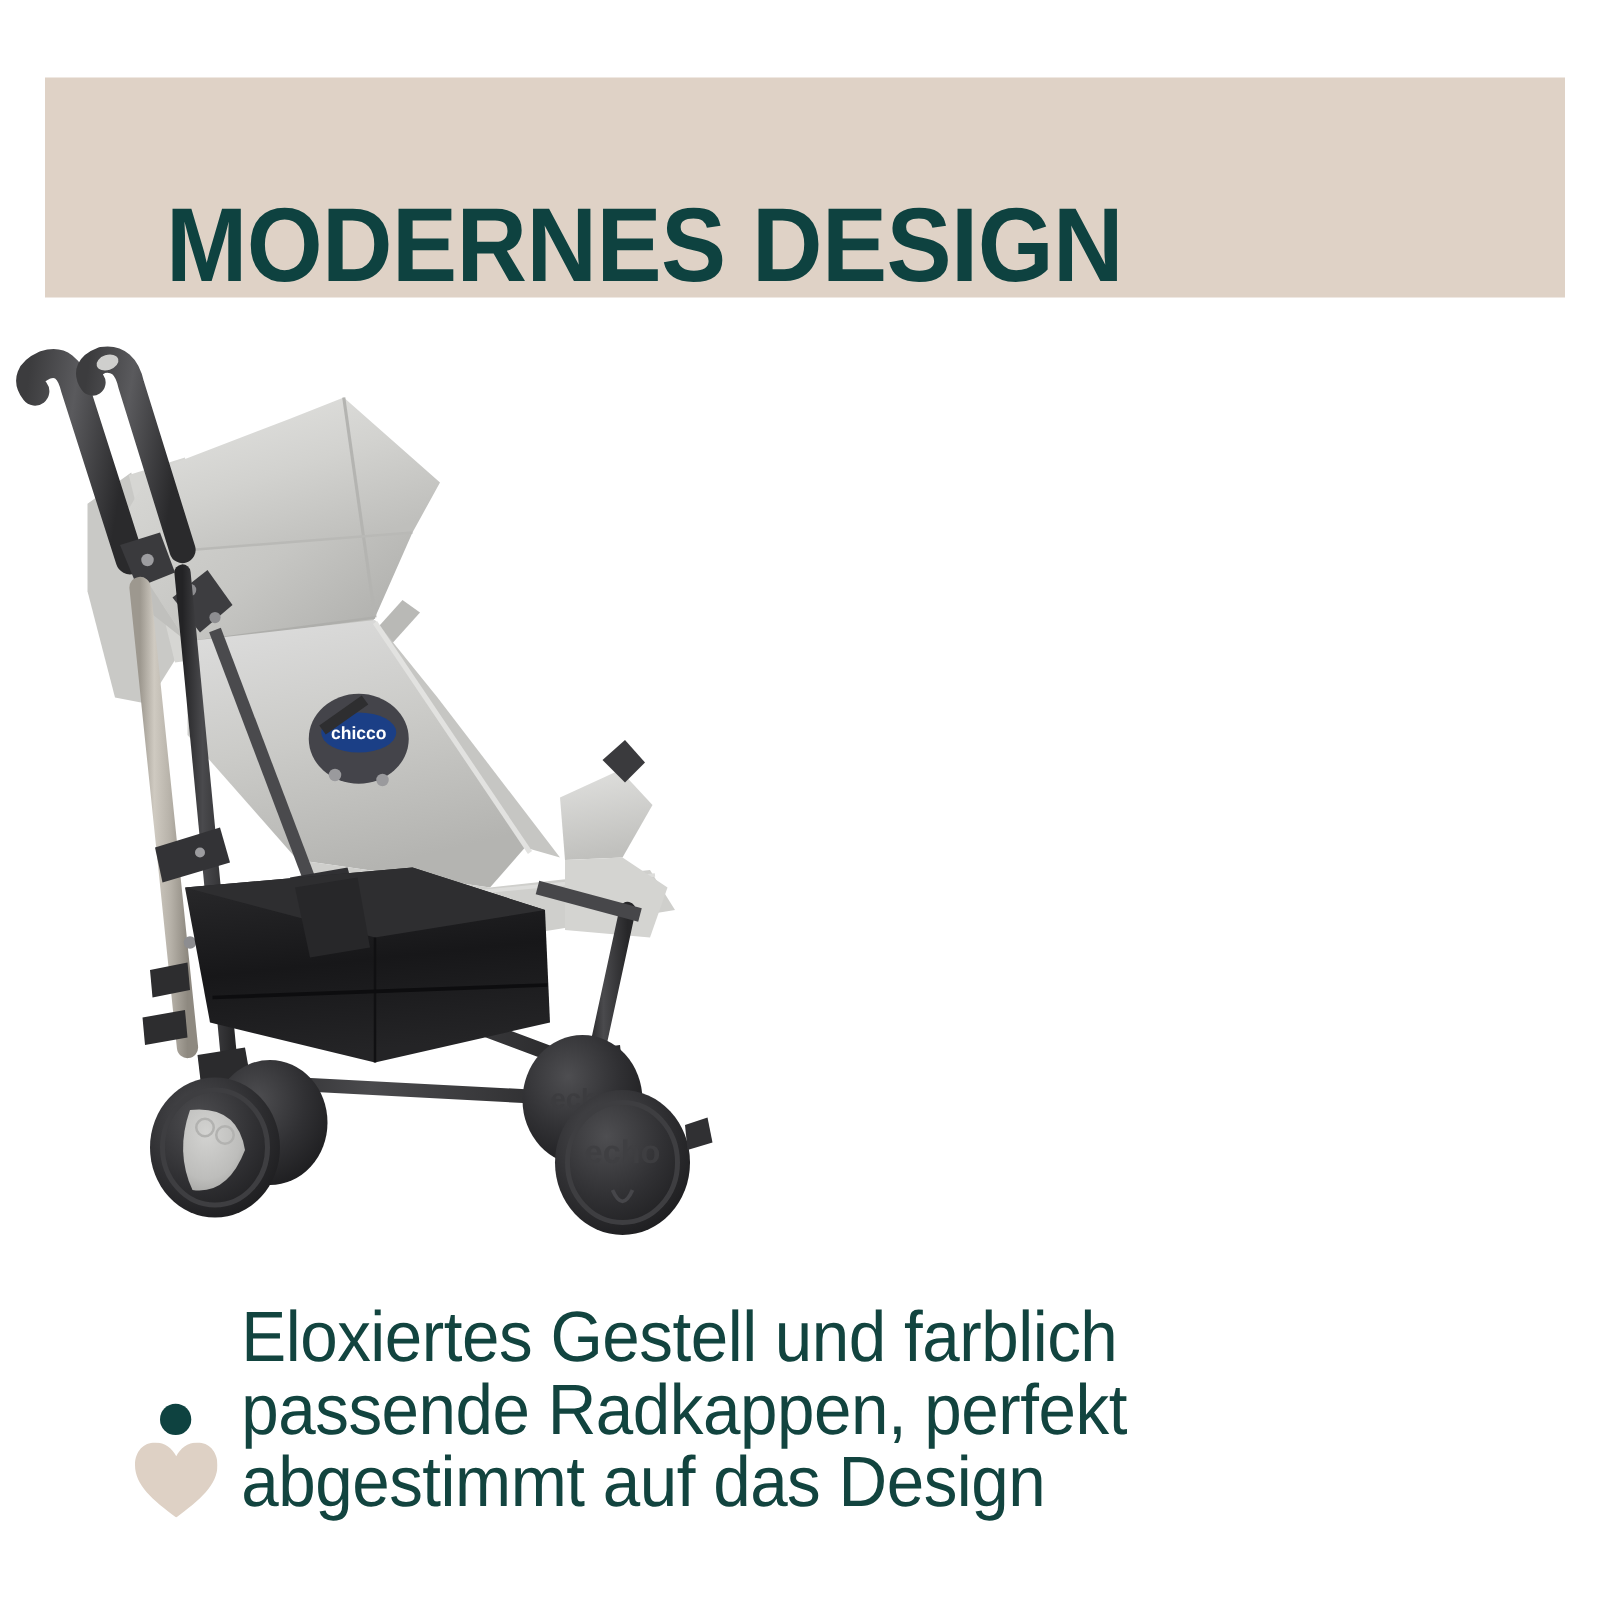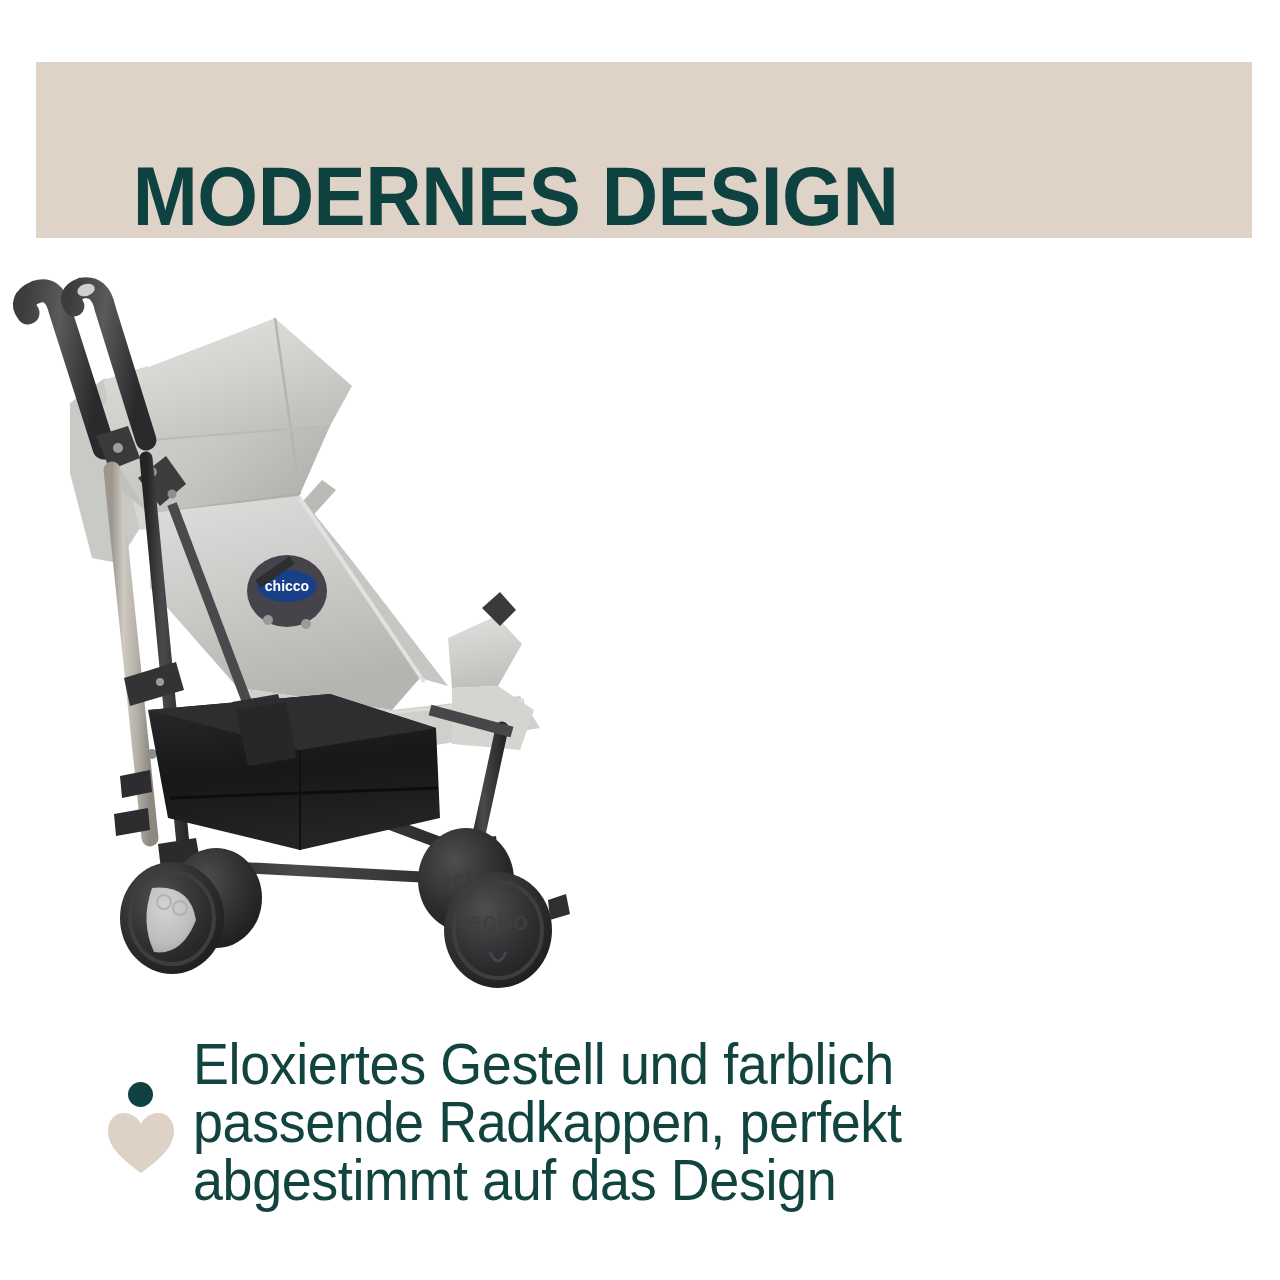--- a/index.html
+++ b/index.html
@@ -55,22 +55,21 @@
   #product-stage svg { display: block; }
 
   
   #feature-block {
     position: absolute;
     left: 0;
     top: 985px;
     width: 1280px;
     height: 230px;
     display: flex;
-    align-items: center;
-    margin-top: 22px;
+    align-items: flex-end;
   }
   #bullet-icon {
     position: relative;
     width: 66px;
     height: 92px;
     margin-left: 108px;
     margin-top: 12px;
     flex: 0 0 auto;
   }
   #bullet-icon .head {

